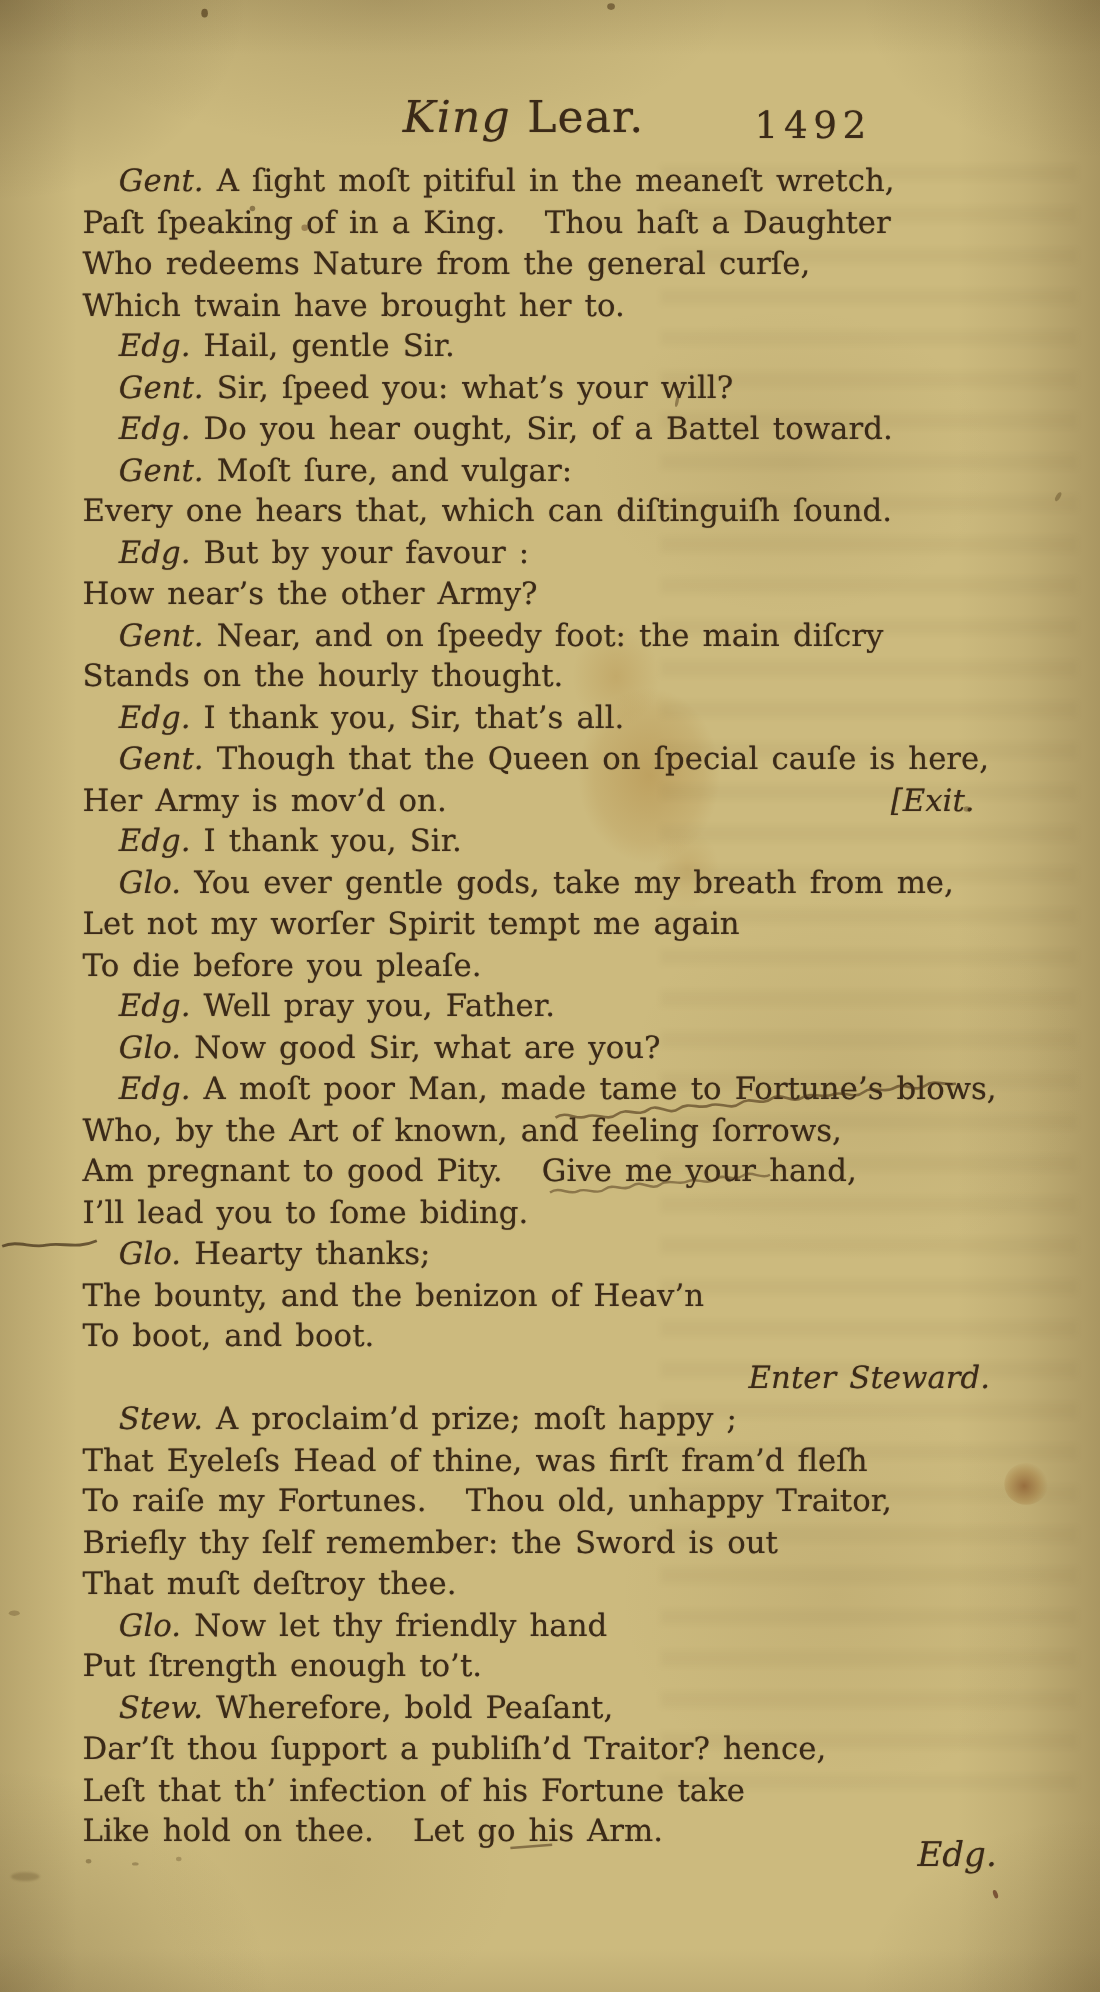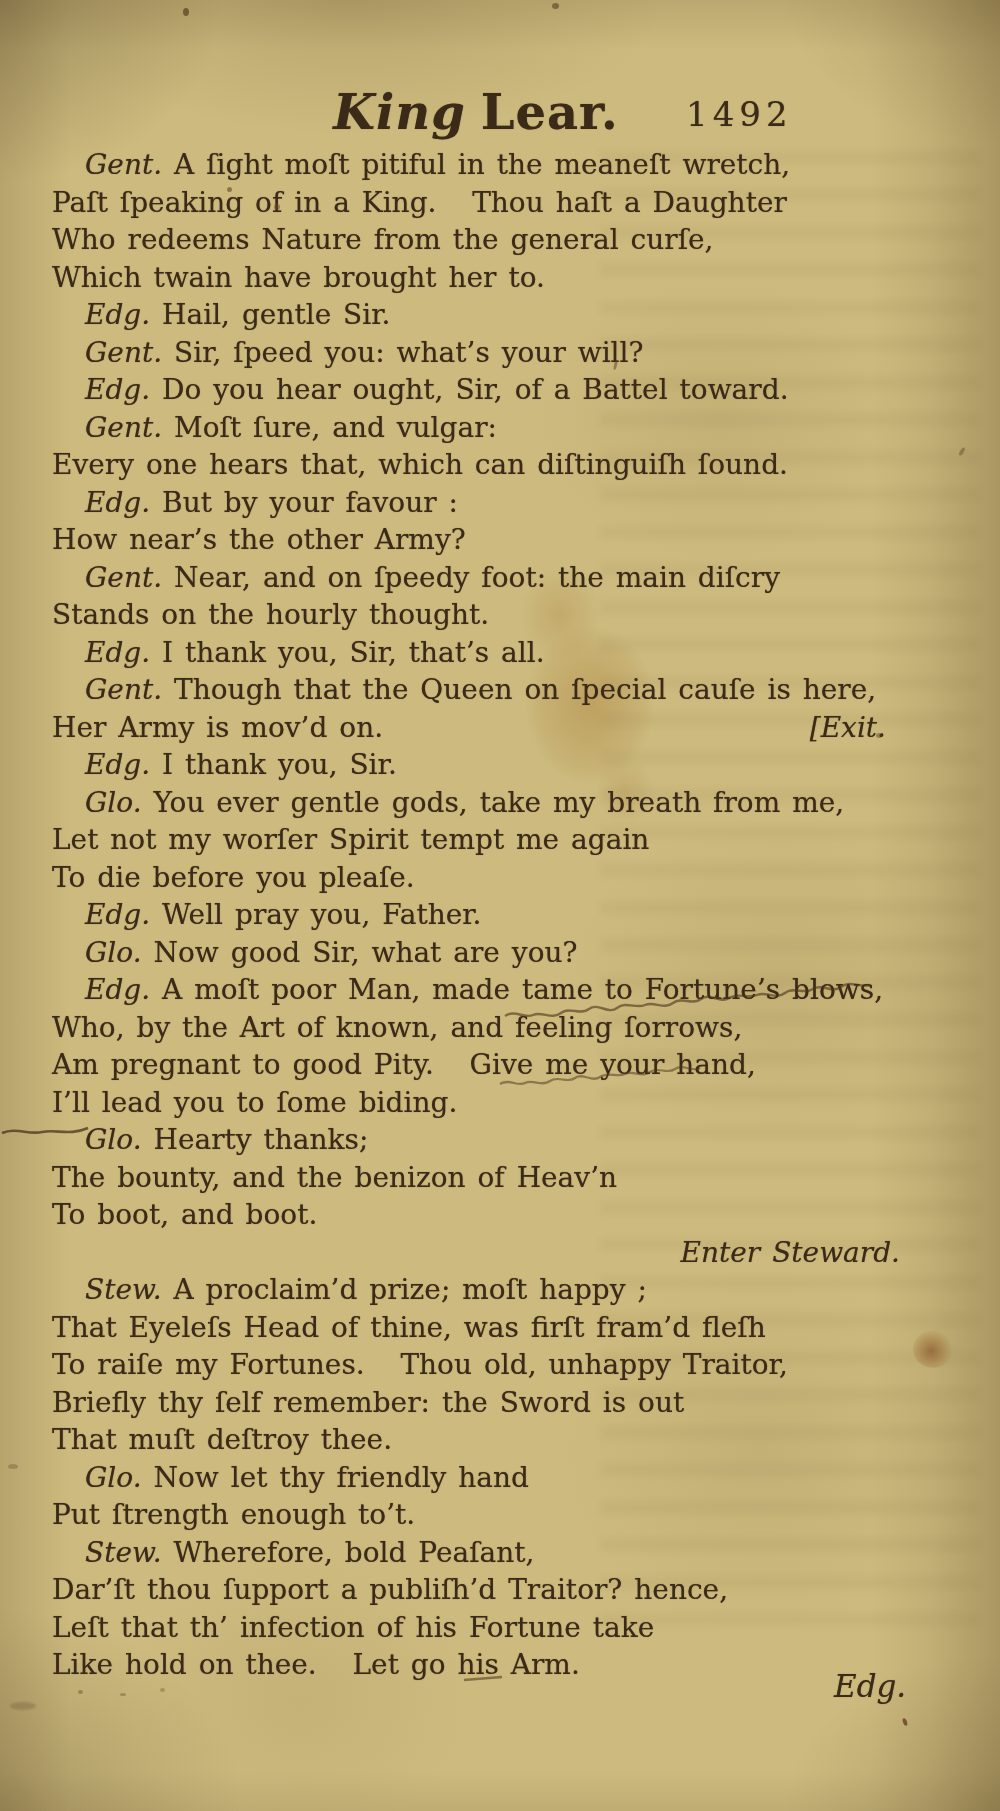--- a/index.html
+++ b/index.html
@@ -19,26 +19,26 @@
       radial-gradient(ellipse 260px 200px at 720px 420px, rgba(130,104,55,.12), transparent 70%),
       radial-gradient(ellipse 300px 240px at 780px 980px, rgba(130,104,55,.12), transparent 70%),
       radial-gradient(ellipse 280px 260px at 760px 1450px, rgba(130,104,55,.12), transparent 70%),
       radial-gradient(ellipse 240px 200px at 300px 1700px, rgba(130,104,55,.10), transparent 70%),
       linear-gradient(to left, rgba(98,76,38,.32), rgba(98,76,38,.10) 70px, transparent 130px),
       linear-gradient(to right, rgba(95,74,38,.20), transparent 70px),
       linear-gradient(to bottom, rgba(95,74,38,.16), transparent 50px),
       linear-gradient(to top, rgba(95,74,38,.12), transparent 40px);
   }
   .running-title{position:absolute;left:52px;top:84px;width:848px;text-align:center;
-    font-size:48px;letter-spacing:1px;white-space:pre;font-weight:bold;}
+    font-size:40px;letter-spacing:1px;white-space:pre;}
   .running-title i{margin-right:15px;}
   .page-number{position:absolute;left:686px;top:94px;font-size:34px;letter-spacing:5px;}
   .text-block{position:absolute;left:52px;top:146px;width:848px;
     font-size:28px;line-height:37.5px;white-space:pre;word-spacing:3px;}
-  .line{position:relative;}
+  .line{position:relative;margin-left:23px;}
   .line.ind{padding-left:33px;}
   .line.center{text-align:right;font-style:italic;}
   .right-note{position:absolute;right:14px;top:0;font-style:italic;}
   .catchword{position:absolute;left:834px;top:1668px;font-size:31px;}
   .text-block,.running-title,.page-number,.catchword{text-shadow:0 0 1px rgba(59,42,24,.55);}
   .ink-overlay{position:absolute;left:0;top:0;pointer-events:none;}
   .ghost{position:absolute;left:600px;top:150px;width:380px;height:1500px;
     background:repeating-linear-gradient(to bottom, rgba(108,86,46,.12) 0 15px, transparent 15px 37.5px);
     filter:blur(3px);opacity:.42;pointer-events:none;}
   .speck{position:absolute;border-radius:50%;background:#55401f;pointer-events:none;}

